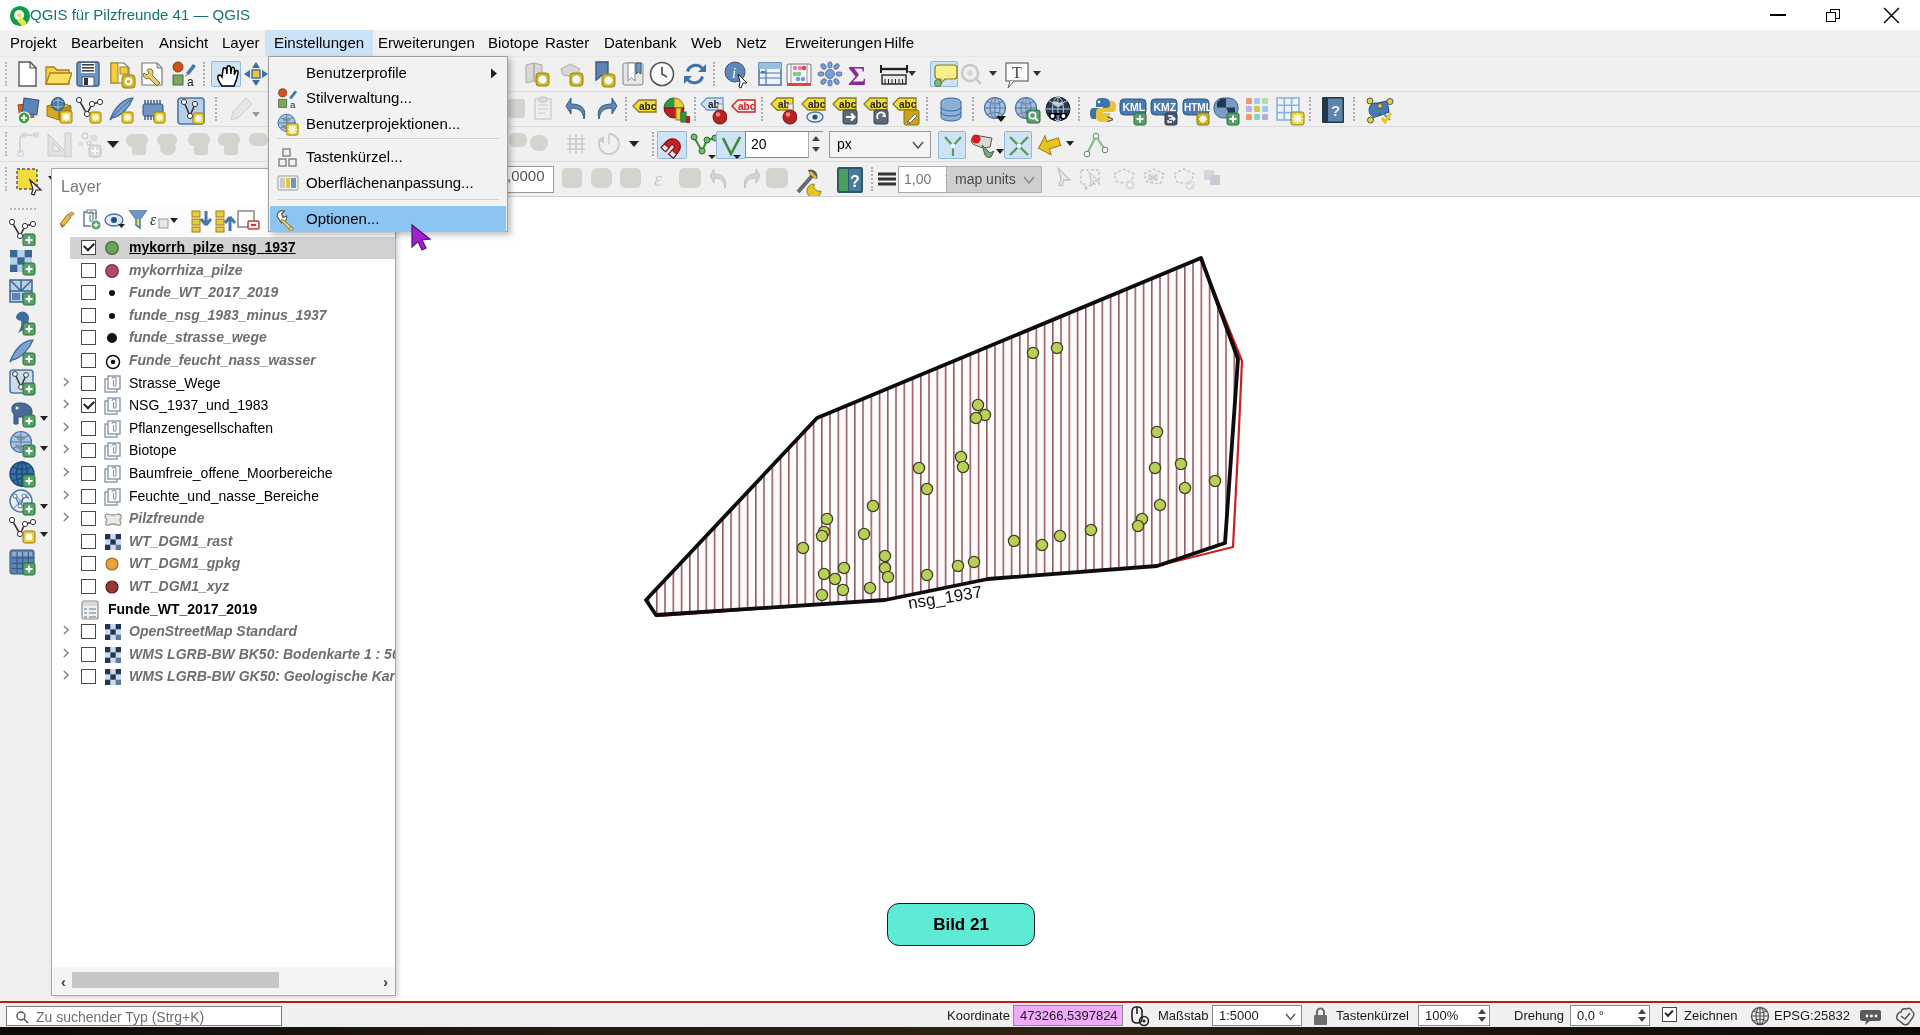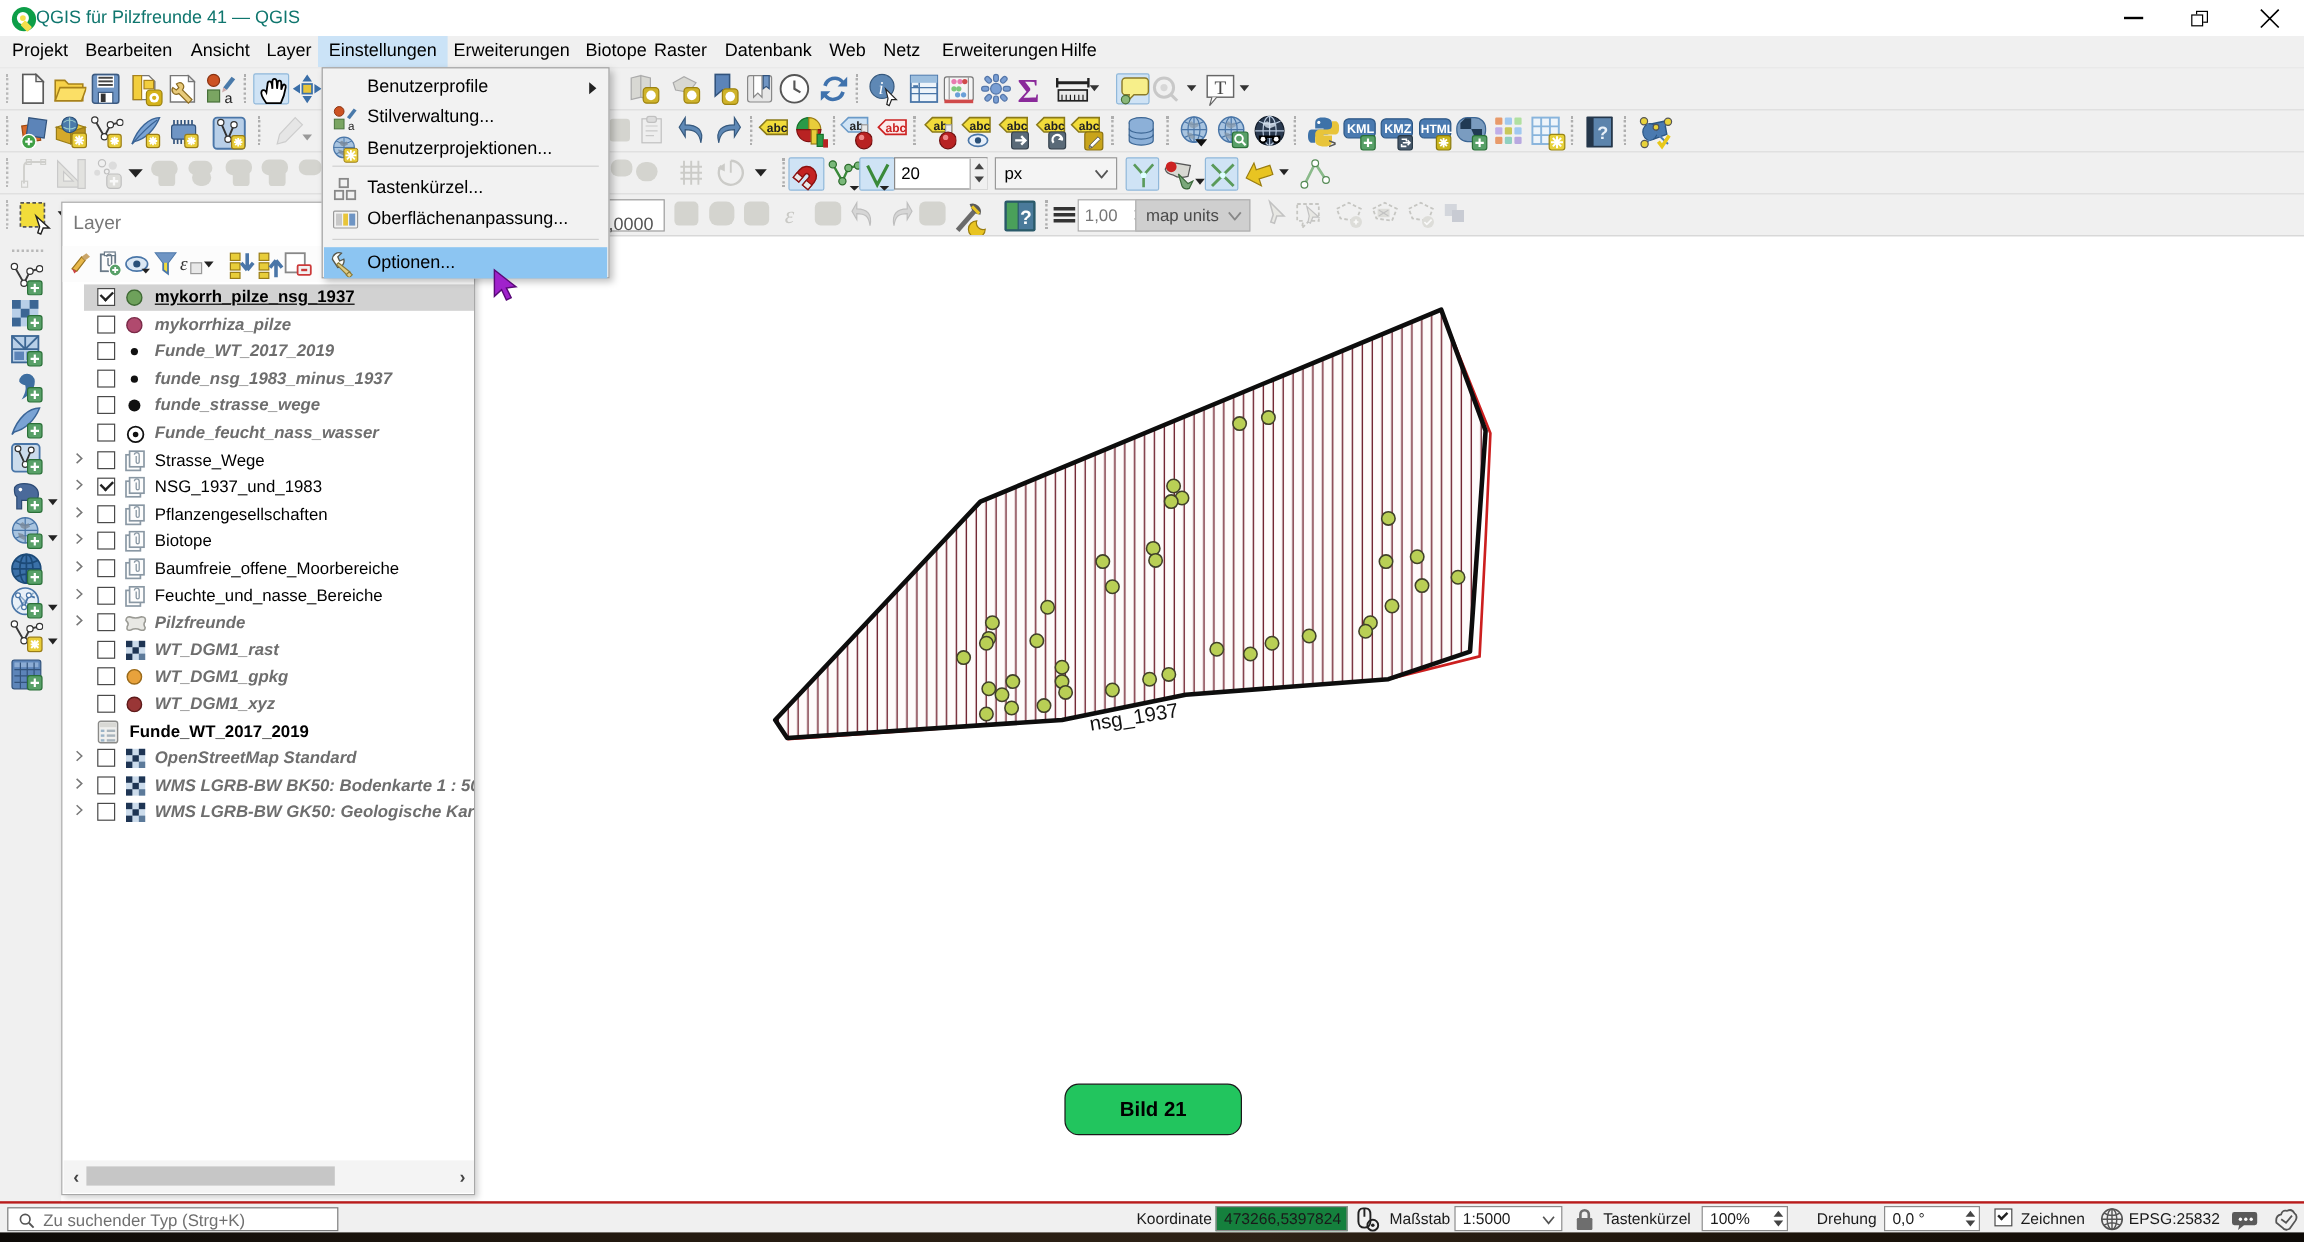--- a/index.html
+++ b/index.html
@@ -687,21 +687,21 @@
 <div id="tb4" class="tbrow">
  <div class="handle" style="left:5px"></div>
  <div class="ic" style="left:14px">
       <svg width="30" height="30" viewBox="0 0 30 30">
         <rect x="3" y="3" width="20" height="20" fill="#f2dc3a" stroke="#555" stroke-width="1.4" stroke-dasharray="3 2"></rect>
         <path d="M16 14 L27 24 L22 24 L20 29 L17.5 28 L19 23 Z" fill="#fff" stroke="#222" stroke-width="1.2"></path>
       </svg>
     </div>
  <div class="dd" style="left:48px;border-top-color:#222"></div>
  <div class="abs" style="left:455px;top:4px;width:99px;height:27px;background:#fff;border:1px solid #999">
-      <div class="abs" style="left:51px;top:12px;font-size:15px;color:#555">,0000</div>
+      <div class="abs" style="left:51px;top:0;font-size:15px;color:#555">,0000</div>
     </div>
  <div class="gblob" style="left:562px;top:6px;width:20px;height:20px;border-radius:4px"></div>
  <div class="gblob" style="left:591px;top:6px;width:21px;height:20px;border-radius:7px"></div>
  <div class="gblob" style="left:620px;top:6px;width:21px;height:20px;border-radius:5px"></div>
  <div class="ic" style="left:650px">
       <svg width="24" height="26" viewBox="0 0 24 26" opacity="0.6">
         <text x="4" y="20" font-size="20" font-family="Liberation Serif" font-style="italic" fill="#b0b0aa">ε</text>
       </svg>
     </div>
  <div class="gblob" style="left:679px;top:6px;width:22px;height:20px;border-radius:5px"></div>
@@ -960,21 +960,21 @@
         <circle cx="793" cy="371" r="5.6"></circle>
         <circle cx="834" cy="371" r="5.6"></circle>
         <circle cx="837" cy="380" r="5.6"></circle>
         <circle cx="876" cy="378" r="5.6"></circle>
 <circle cx="819" cy="391" r="5.6"></circle>
         <circle cx="771" cy="398" r="5.6"></circle>
         <circle cx="792" cy="393" r="5.6"></circle>
 </g>
 <text x="858" y="412" font-size="17" fill="#111" transform="rotate(-9 858 412)">nsg_1937</text>
 </svg>
-<div class="abs" style="left:836px;top:706px;width:148px;height:43px;background:#22c55e;border:1.6px solid #1a1a1a;border-radius:12px;text-align:center;line-height:41px;font-size:17px;font-weight:bold;color:#000">Bild 21</div>
+<div class="abs" style="left:836px;top:706px;width:148px;height:43px;background:#5eead4;border:1.6px solid #1a1a1a;border-radius:12px;text-align:center;line-height:41px;font-size:17px;font-weight:bold;color:#000">Bild 21</div>
 </div>
 <div id="layerpanel">
  <div class="abs" style="left:9px;top:9px;font-size:16px;color:#787878">Layer</div>
  <div class="abs" style="left:0;top:36px;width:343px;height:30px;background:#fcfcfc">
   <svg class="abs" style="left:6px;top:5px" width="20" height="20" viewBox="0 0 20 20">
         <path d="M2 14 L10 4 L13 7 L6 16 Z" fill="#e8b84a" stroke="#9a7420"></path>
         <path d="M2 14 L6 16 L4 18 Z" fill="#c44"></path>
         <path d="M10 4 l4 -3 3 3 -4 3 z" fill="#caa66a"></path>
       </svg>
   <svg class="abs" style="left:29px;top:4px" width="22" height="22" viewBox="0 0 22 22">
@@ -1267,21 +1267,21 @@
 
 <div id="statusbar">
   <div class="abs" style="left:6px;top:3px;width:276px;height:20px;background:#fff;border:1px solid #7a7a7a">
     <svg class="abs" style="left:8px;top:3px" width="14" height="14" viewBox="0 0 14 14">
         <circle cx="6" cy="6" r="4" fill="none" stroke="#555" stroke-width="1.4"></circle>
         <path d="M9 9 L13 13" stroke="#555" stroke-width="1.6"></path>
       </svg>
     <div class="abs" style="left:29px;top:2px;color:#707070;font-size:14px">Zu suchender Typ (Strg+K)</div>
   </div>
   <div class="abs" style="left:947px;top:5px">Koordinate</div>
-  <div class="abs" style="left:1013px;top:2px;width:110px;height:21px;background:#15803d;border:1px solid #8a8a8a">
+  <div class="abs" style="left:1013px;top:2px;width:110px;height:21px;background:#f0abfc;border:1px solid #8a8a8a">
       <div class="abs" style="left:6px;top:2px">473266,5397824</div>
     </div>
   <svg class="abs" style="left:1128px;top:2px" width="22" height="22" viewBox="0 0 22 22">
       <path d="M8 2 c-3 0 -4 2 -4 5 v6 c0 3 2 5 5 5 s5 -2 5 -5 V7 c0 -3 -1 -5 -4 -5 z" fill="none" stroke="#222" stroke-width="1.6"></path>
       <path d="M9 2 v7" stroke="#222" stroke-width="1.6"></path>
       <circle cx="16" cy="16" r="4.5" fill="none" stroke="#222" stroke-width="1.6"></circle>
       <circle cx="16" cy="16" r="1.5" fill="#222"></circle>
     </svg>
   <div class="abs" style="left:1158px;top:5px">Maßstab</div>
   <div class="abs" style="left:1212px;top:2px;width:90px;height:21px;background:#fff;border:1px solid #8a8a8a">

